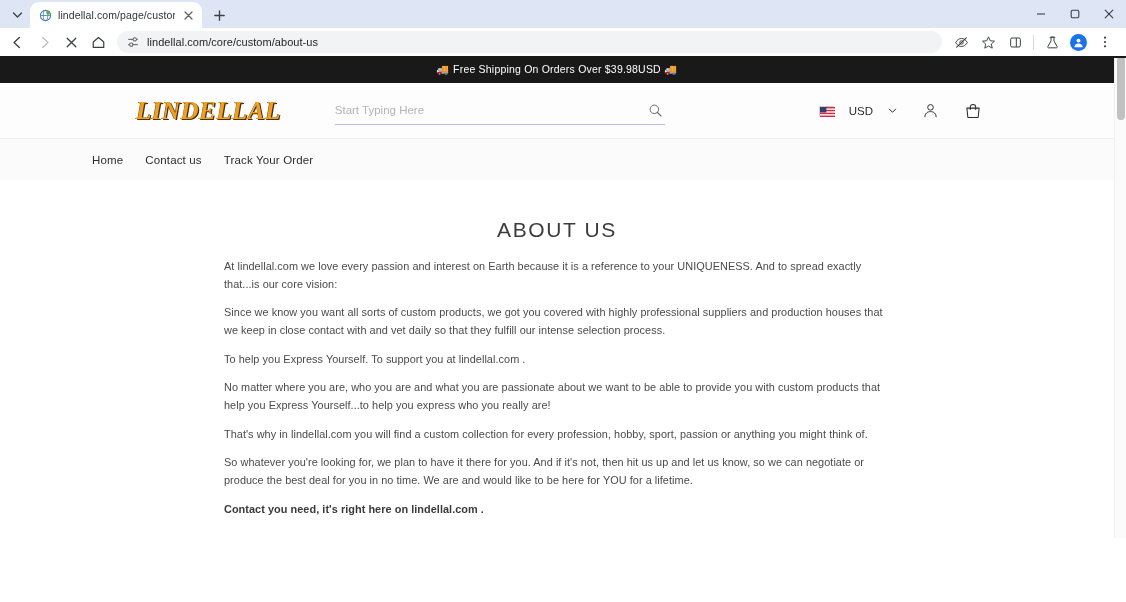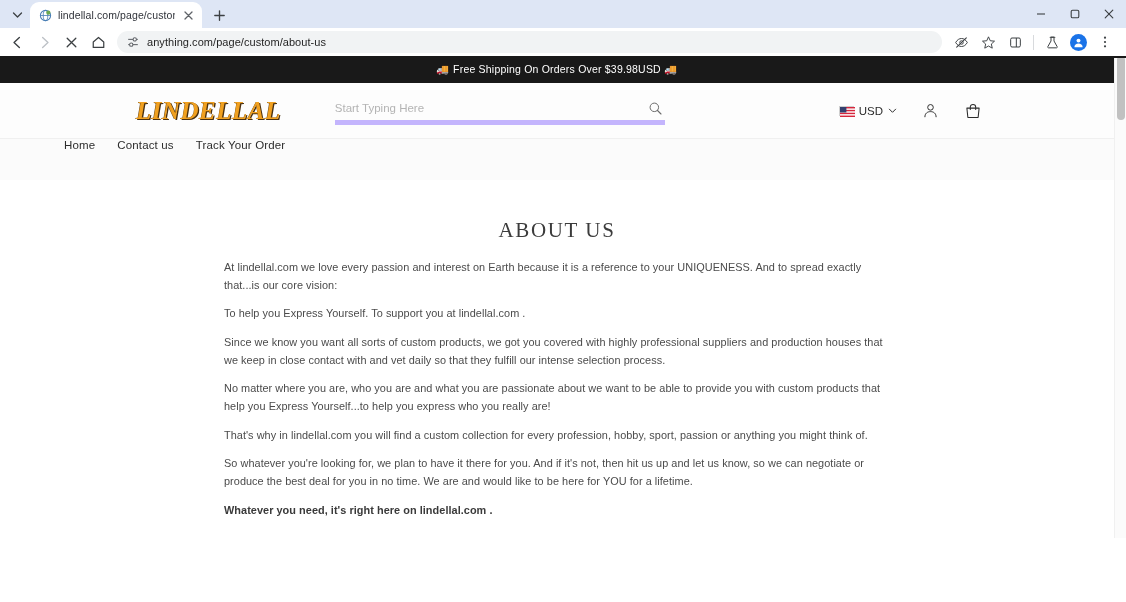--- a/index.html
+++ b/index.html
@@ -94,60 +94,60 @@
     display: flex; align-items: center; padding: 0 0 0 136px;
   }
   .logo {
     font-size: 25px; font-weight: bold; font-style: italic;
     color: #f0a020; letter-spacing: .5px; flex: 0 0 auto;
     text-shadow: 1.2px 1.2px 0 #4a3010, -0.4px -0.4px 0 #6b4a1a;
     cursor: pointer; font-family: "Liberation Serif", serif;
   }
   .searchwrap {
     margin-left: 54px; width: 330px; flex: 0 0 auto;
-    border-bottom: 5px solid #c4b5fd; height: 28px;
+    border-bottom: 1px solid #c4b5fd; height: 28px;
     display: flex; align-items: center; gap: 23px;
   }
   .searchwrap input {
     flex: 1 1 auto; border: none; outline: none; background: transparent;
     font-size: 11.5px; color: #3a3a3a; font-family: "Liberation Sans", sans-serif;
   }
   .searchwrap input::placeholder { color: #b4b4b4; }
   .search-btn {
     width: 18px; height: 18px; display: flex; align-items: center;
     justify-content: center; cursor: pointer; flex: 0 0 auto;
   }
   .header-right {
     margin-left: auto; margin-right: 132px;
     display: flex; align-items: center; gap: 25px;
   }
   .currency {
-    display: flex; align-items: center; gap: 5px; cursor: pointer;
+    display: flex; align-items: center; gap: 15px; cursor: pointer;
     font-size: 11.5px; color: #2b2b2b;
   }
   .flag {
     width: 15px; height: 10px; display: inline-block; flex: 0 0 auto;
     border: .5px solid #cfcfcf;
   }
   .icon-btn { cursor: pointer; display: flex; align-items: center; }
 
   
   .navbar {
     height: 42px; background: #fbfbfb; border-top: 1px solid #f0f0f0;
-    display: flex; align-items: flex-start; padding-left: 64px; gap: 22px;
+    display: flex; align-items: center; padding-left: 92px; gap: 22px;
   }
   .nav-link {
     font-size: 11.5px; color: #2d2d2d; cursor: pointer; letter-spacing: .15px;
   }
 
   
   .main { padding: 38px 0 0 0; }
   .page-title {
     text-align: center; font-size: 21px; color: #3c3c3c;
-    letter-spacing: 1.6px; font-weight: normal; margin-bottom: 14px; font-family: Liberation Serif, serif;
+    letter-spacing: 1.6px; font-weight: normal; margin-bottom: 14px;
   }
   .article { width: 666px; margin: 16px auto; }
   .article p {
     font-size: 10.9px; color: #4b4b4b; line-height: 1.62;
     margin-bottom: 11px; letter-spacing: .05px;
   }
   .article p.last { font-weight: 600; color: #3a3a3a; }
 
   
   .footer {
@@ -250,21 +250,21 @@
       </svg>
     </div>
 
     <div class="omnibox">
       <svg width="14" height="14" viewBox="0 0 16 16">
         <line x1="2.5" y1="5" x2="13.5" y2="5" stroke="#5f6368" stroke-width="1.2"></line>
         <line x1="2.5" y1="11" x2="13.5" y2="11" stroke="#5f6368" stroke-width="1.2"></line>
         <circle cx="10" cy="5" r="1.9" fill="#fff" stroke="#5f6368" stroke-width="1.2"></circle>
         <circle cx="6" cy="11" r="1.9" fill="#fff" stroke="#5f6368" stroke-width="1.2"></circle>
       </svg>
-      <span class="omnibox-url">anything.com/page/custom/about-us</span>
+      <span class="omnibox-url">lindellal.com/core/custom/about-us</span>
     </div>
 
     <div class="omni-right">
       <div class="tb-btn">
         <svg width="15" height="15" viewBox="0 0 18 18">
           <path d="M2 9 C4 5.5 6.5 4.2 9 4.2 C11.5 4.2 14 5.5 16 9 C14 12.5 11.5 13.8 9 13.8 C6.5 13.8 4 12.5 2 9 Z" fill="none" stroke="#3c4043" stroke-width="1.15"></path>
           <circle cx="9" cy="9" r="2.1" fill="none" stroke="#3c4043" stroke-width="1.15"></circle>
           <path d="M3.2 14.6 L14.8 3.4" stroke="#3c4043" stroke-width="1.3" stroke-linecap="round"></path>
         </svg>
       </div>
@@ -360,26 +360,26 @@
     <div class="navbar">
       <span class="nav-link">Home</span>
       <span class="nav-link">Contact us</span>
       <span class="nav-link">Track Your Order</span>
     </div>
 
     <div class="main">
       <h1 class="page-title">ABOUT US</h1>
       <div class="article">
         <p>At lindellal.com    we love every passion and interest on Earth because it is a reference to your UNIQUENESS.  And to spread exactly that...is  our core vision:</p>
+        <p>Since we know you want all sorts of custom products, we got  you covered with highly professional suppliers and production houses that we keep in close contact with and vet daily so that they fulfill our intense selection process.</p>
         <p>To help you Express Yourself. To support you at lindellal.com   .</p>
-        <p>Since we know you want all sorts of custom products, we got  you covered with highly professional suppliers and production houses that we keep in close contact with and vet daily so that they fulfill our intense selection process.</p>
         <p>No matter where you are, who you are and what you are passionate about we want to be able to provide you with custom products that help you Express Yourself...to help you express who you really are!</p>
         <p>That's why in lindellal.com    you will find a custom collection for every profession, hobby, sport, passion or anything you might think of.</p>
         <p>So whatever you're looking for, we plan to have it there for you. And if it's not, then hit us up and let us know, so we can negotiate or produce the best deal for you in no time. We are and would like to be here for YOU for a lifetime.</p>
-        <p class="last">Whatever you need, it's right here on lindellal.com   .</p>
+        <p class="last">Contact you need, it's right here on lindellal.com   .</p>
       </div>
     </div>
 
     <div class="footer">
       <div class="footer-col-left">
         <div class="footer-heading">FOOTER MENU</div>
 
       </div>
       <div class="footer-col-right">
         <div class="footer-heading cs">

